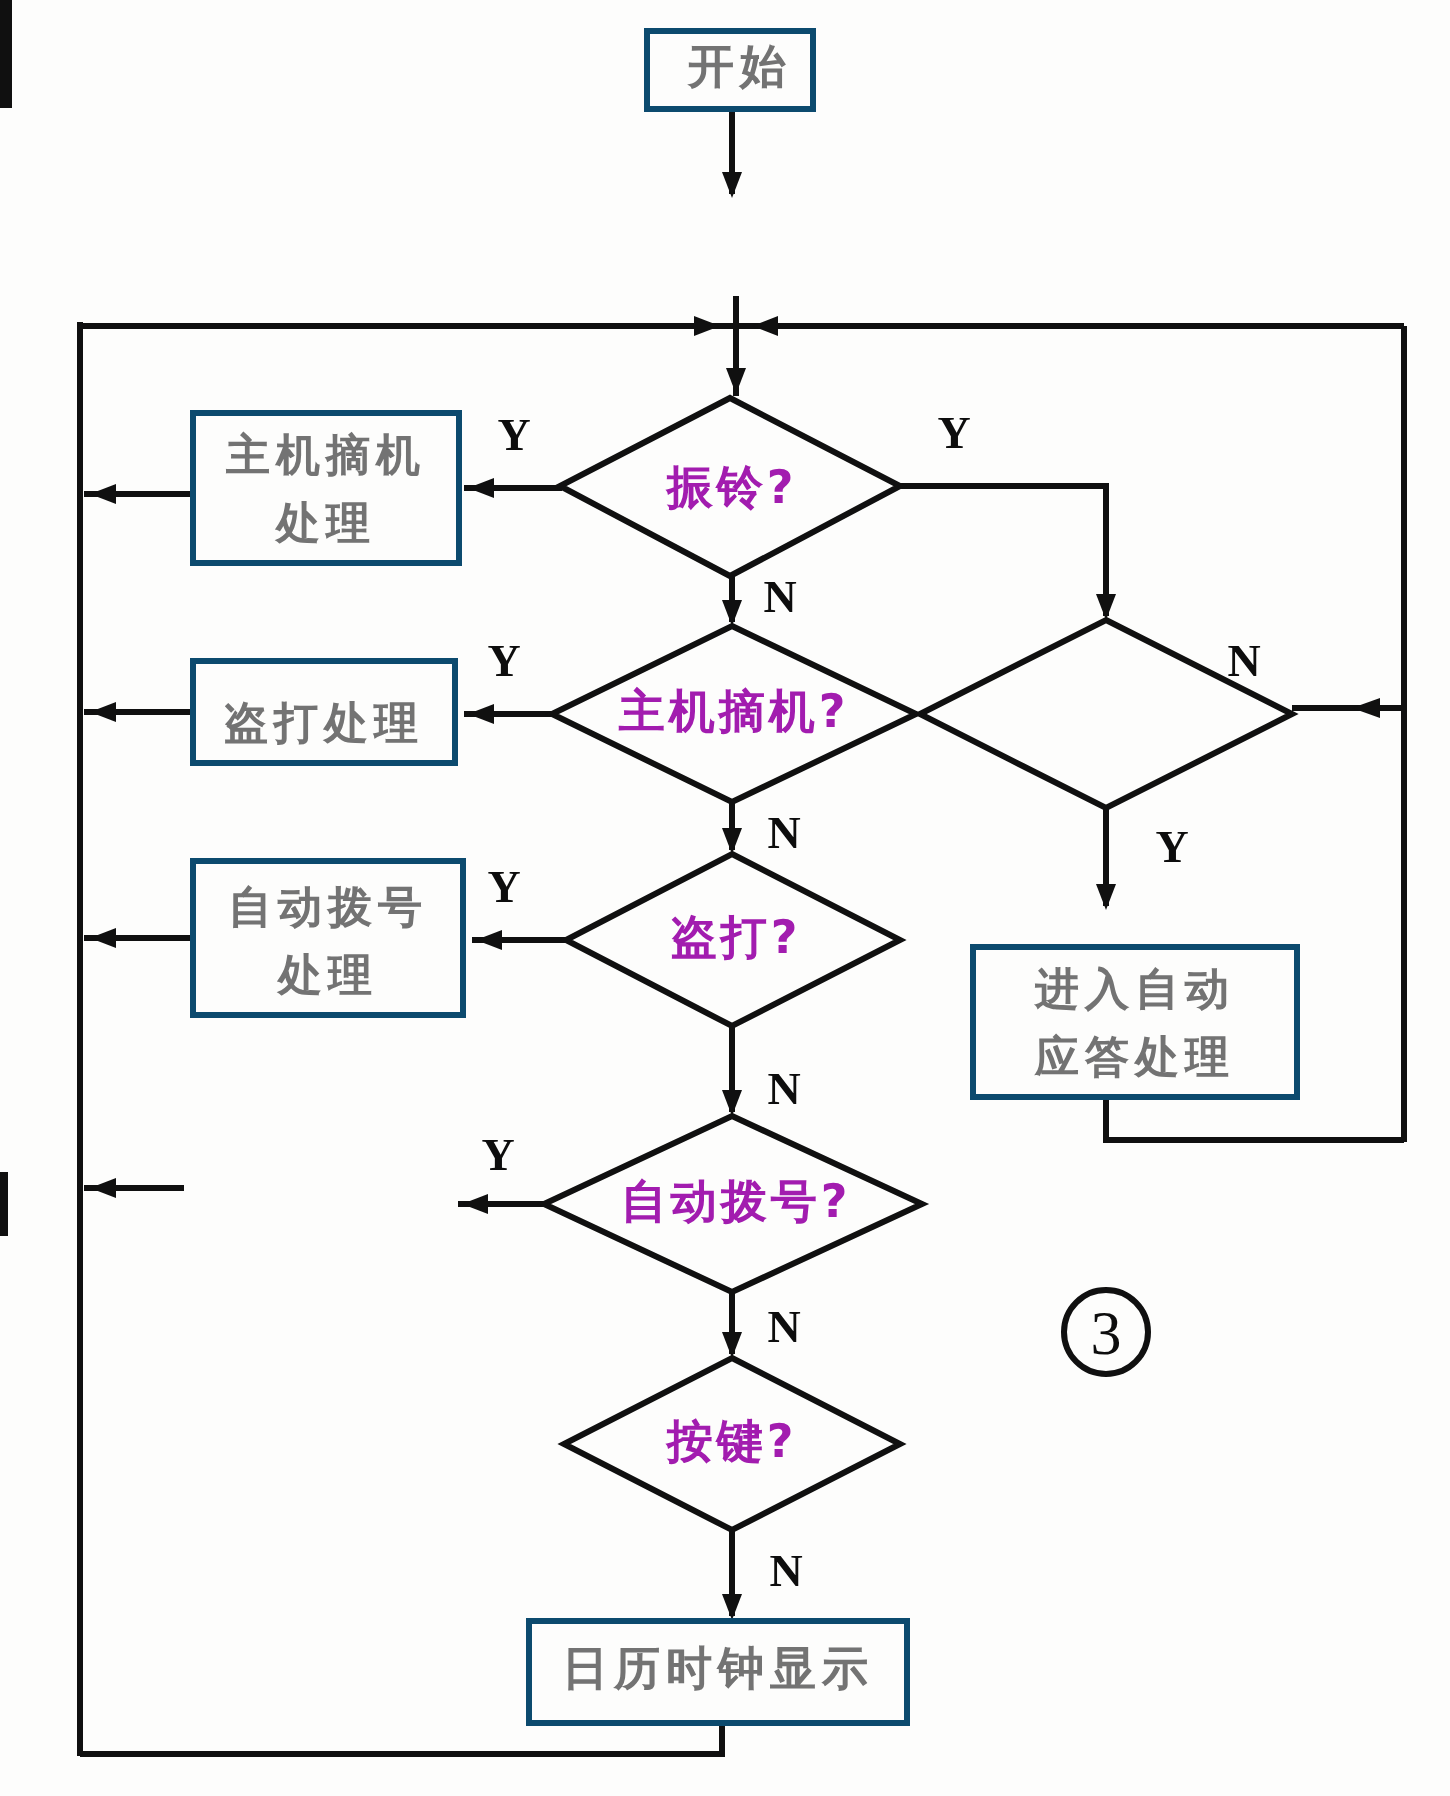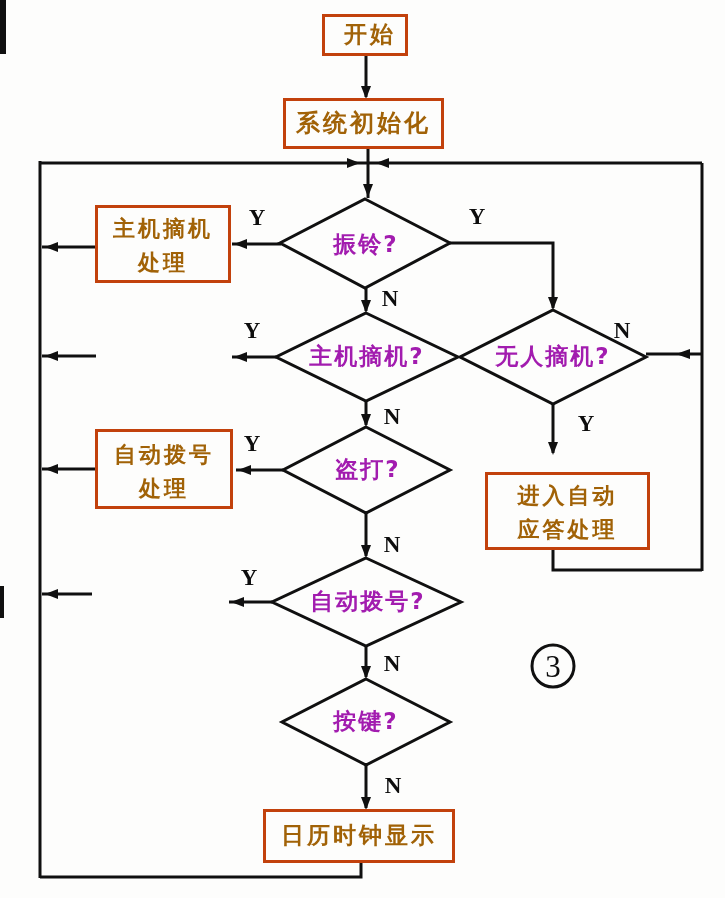--- a/index.html
+++ b/index.html
@@ -8,26 +8,26 @@
     position:relative;
     width:725px; height:898px;
     background:#fdfdfc;
     overflow:hidden;
     font-family:"DejaVu Sans", sans-serif;
     color:#0d0d0d;
   }
   svg.wires { position:absolute; left:0; top:0; }
   .node {
     position:absolute;
-    border:3px solid #c2410c;
+    border:3px solid #0c4a6e;
     background:#fdfdfc;
     display:flex; flex-direction:column;
     align-items:center; justify-content:center;
     font-weight:bold;
-    color:#a16207;
+    color:#737373;
     text-align:center;
   }
   .node .ln { display:block; letter-spacing:3px; line-height:1.55; }
   .dlabel {
     position:absolute;
     transform:translate(-50%,-50%);
     font-weight:bold;
     color:#a21caf;
     letter-spacing:2px;
     white-space:nowrap;
@@ -128,48 +128,47 @@
     <circle cx="553" cy="666" r="21" stroke="#101010" stroke-width="3" fill="none"></circle>
 
     <rect x="0" y="0" width="6" height="54" fill="#101010"></rect>
     <rect x="0" y="586" width="4" height="32" fill="#101010"></rect>
   </svg>
 
   <div class="node fs23" style="left:322px; top:14px; width:86px; height:42px;">
     <span class="ln sp10">开始</span>
   </div>
 
-  <div class="node fs24" style="left:283px; top:98px; width:161px; height:51px;">
-    <span class="ln">系统初始化</span>
-  </div>
 
   <div class="node fs22" style="left:95px; top:205px; width:136px; height:78px;">
     <span class="ln">主机摘机</span>
     <span class="ln">处理</span>
   </div>
 
+  <div class="node fs22" style="left:95px; top:329px; width:134px; height:54px;">
+    <span class="ln">盗打处理</span>
+  </div>
 
   <div class="node fs22" style="left:95px; top:429px; width:138px; height:80px;">
     <span class="ln">自动拨号</span>
     <span class="ln">处理</span>
   </div>
 
 
   <div class="node fs22" style="left:485px; top:472px; width:165px; height:78px;">
     <span class="ln">进入自动</span>
     <span class="ln">应答处理</span>
   </div>
 
   <div class="node fs23" style="left:263px; top:809px; width:192px; height:54px;">
     <span class="ln">日历时钟显示</span>
   </div>
 
   <div class="dlabel" style="left:366px; top:244px;">振铃?</div>
   <div class="dlabel" style="left:367px; top:356px;">主机摘机?</div>
-  <div class="dlabel" style="left:553px; top:356px;">无人摘机?</div>
   <div class="dlabel" style="left:368px; top:469px;">盗打?</div>
   <div class="dlabel" style="left:368px; top:601px;">自动拨号?</div>
   <div class="dlabel" style="left:366px; top:721px;">按键?</div>
 
   <div class="branch" style="left:257px; top:218px;">Y</div>
   <div class="branch" style="left:477px; top:217px;">Y</div>
   <div class="branch" style="left:390px; top:299px;">N</div>
   <div class="branch" style="left:252px; top:331px;">Y</div>
   <div class="branch" style="left:622px; top:331px;">N</div>
   <div class="branch" style="left:392px; top:417px;">N</div>

